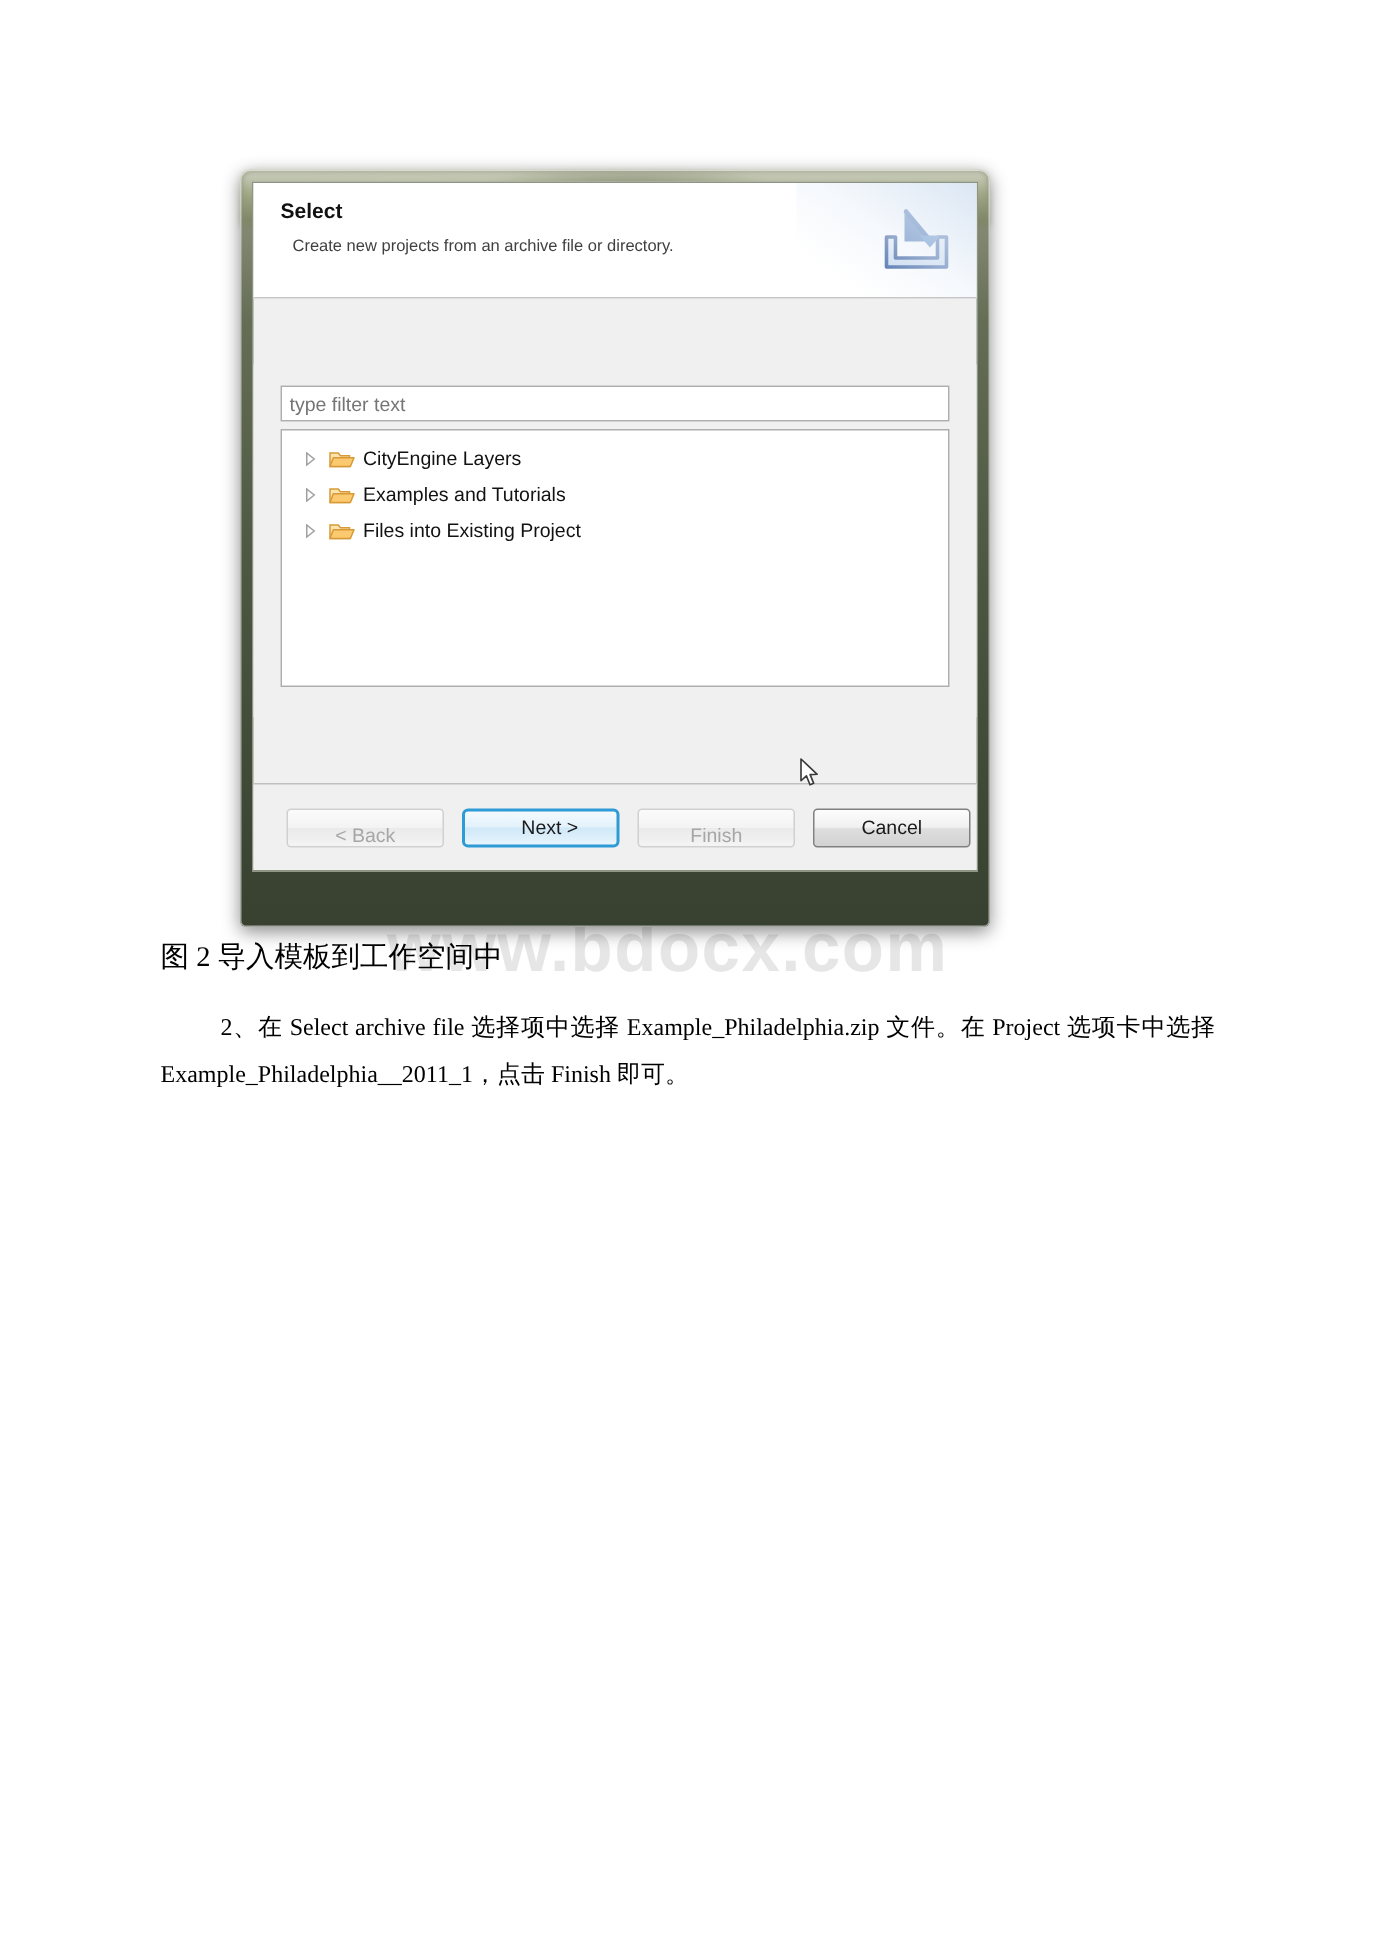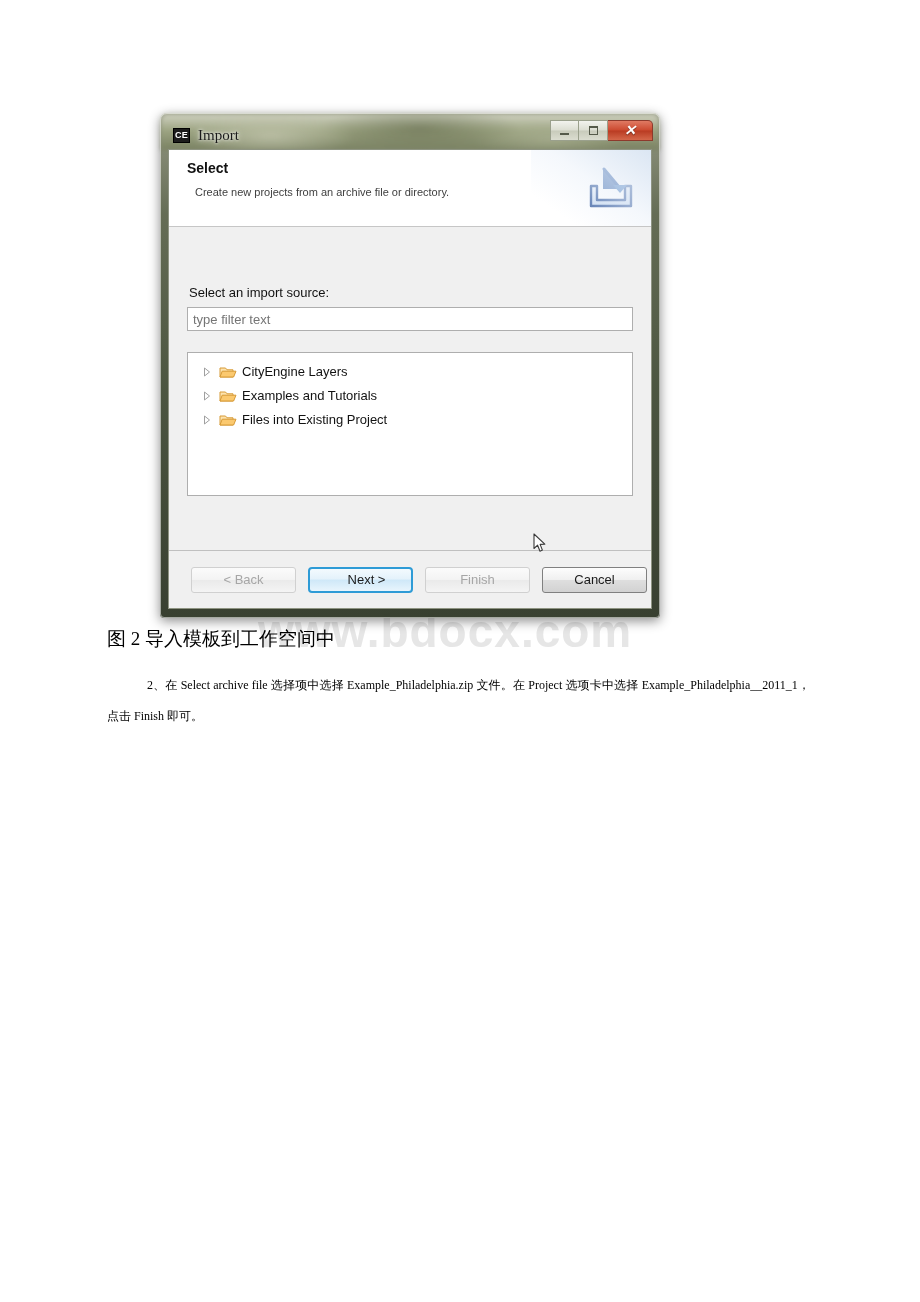--- a/index.html
+++ b/index.html
@@ -218,23 +218,23 @@
     border: 1px solid #aeaeae;
     background: #ffffff;
     font-family: "Liberation Sans", sans-serif;
     font-size: 13px;
     color: #be185d;
     padding: 0 5px;
     outline: none;
     border-radius: 0;
   }
   #tree-box {
-    margin-top: 21px;
+    margin-top: 5px;
     width: 100%;
-    height: 144px;
+    height: 172px;
     box-sizing: border-box;
     border: 1px solid #aeaeae;
     background: #ffffff;
     padding: 7px 0 0 0;
     overflow: hidden;
   }
   .tree-row {
     display: flex;
     align-items: center;
     height: 24px;
@@ -287,21 +287,21 @@
     background: linear-gradient(180deg, #fbfbfb 0%, #f3f3f3 50%, #eaeaea 51%, #f4f4f4 100%);
     font-family: "Liberation Sans", sans-serif;
     font-size: 13px;
     color: #1a1a1a;
     display: flex;
     align-items: center;
     justify-content: center;
     cursor: default;
     padding: 0;
   }
-  .dlg-btn.disabled { color: #a6a6a6; border-color: #d0d0d0; }
+  .dlg-btn.disabled { color: #a6a6a6; border-color: #d0d0d0; align-items: flex-end; }
   .dlg-btn.default {
     border: 2px solid #2e9bd6;
     border-radius: 4px;
     background: linear-gradient(180deg, #f3fafe 0%, #e4f2fb 45%, #cfe8f8 51%, #e8f5fd 100%);
     font-weight: normal;
     padding-left: 12px;
   }
   .dlg-btn.strong {
     border: 1px solid #808080;
     background: linear-gradient(180deg, #fdfdfd 0%, #f0f0f0 48%, #dedede 52%, #d2d2d2 100%);
@@ -327,50 +327,34 @@
     color: #000000;
   }
   #fig-caption {
     margin: 0 0 0 107px;
     font-size: 19px;
     line-height: 30px;
   }
   #body-para {
     margin: 16px 0 0 0;
     padding: 0 110px 0 107px;
-    font-size: 12px;
+    font-size: 16px;
     line-height: 31px;
     text-indent: 40px;
     text-align: justify;
   }
 </style>
 </head>
 <body>
 
 <div id="watermark">www.bdocx.com</div>
 
 <div id="dialog">
   <div id="dialog-outline"></div>
 
-  <div id="titlebar">
-    <div id="ce-icon">CE</div>
-    <div id="title-text">Import</div>
-
-    <div id="window-controls">
-      <div class="wbtn" id="btn-min">
-        <div class="glyph"></div>
-      </div>
-      <div class="wbtn" id="btn-max">
-        <div class="glyph"></div>
-      </div>
-      <div class="wbtn" id="btn-close">
-        <div class="glyph">✕</div>
-      </div>
-    </div>
-  </div>
 
   <div id="client">
 
     <div id="wizard-header">
       <div id="header-title">Select</div>
       <div id="header-desc">Create new projects from an archive file or directory.</div>
       <svg id="header-icon" viewBox="0 0 56 56">
         <defs>
           <linearGradient id="trayg" x1="0" y1="0" x2="0" y2="1">
             <stop offset="0" stop-color="#eaf1fa"></stop>
@@ -378,21 +362,20 @@
           </linearGradient>
         </defs>
         <path d="M8 26 L8 46 L48 46 L48 26 L42 26 L42 40 L14 40 L14 26 Z" fill="url(#trayg)" stroke="#31589c" stroke-width="2.4" stroke-linejoin="round"></path>
         <path d="M20 8 L37 29 L20 29 Z" fill="#2f5fa8" opacity="0.9"></path>
         <path d="M21 9 L36 27" stroke="#2f5fa8" stroke-width="3" stroke-linecap="round" fill="none"></path>
         <path d="M37 33 L30 25 L44 25 Z" fill="#4a7fc1"></path>
       </svg>
     </div>
 
     <div id="wizard-body">
-      <div id="source-label">Select an import source:</div>
 
       <input id="filter-input" type="text" placeholder="type filter text" style="">
 
       <div id="tree-box">
 
         <div class="tree-row">
           <span class="twisty">
             <svg width="8" height="10" viewBox="0 0 8 10">
                 <path d="M1.5 1 L6.5 5 L1.5 9 Z" fill="none" stroke="#a0a0a0" stroke-width="1"></path>
               </svg>

